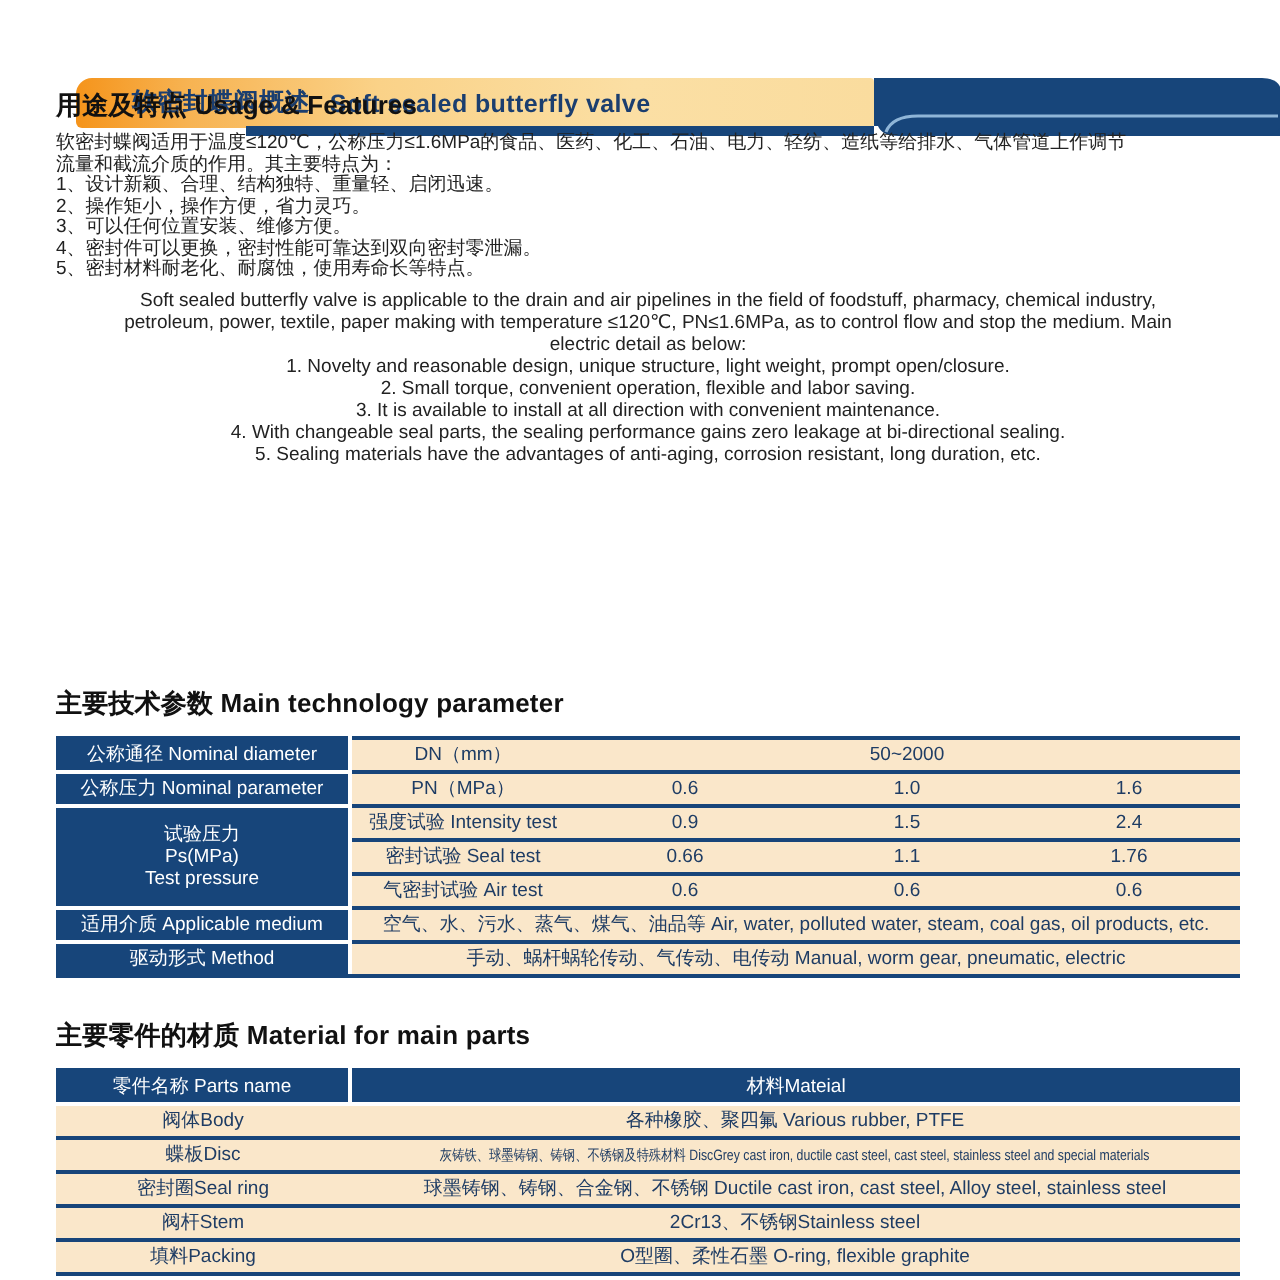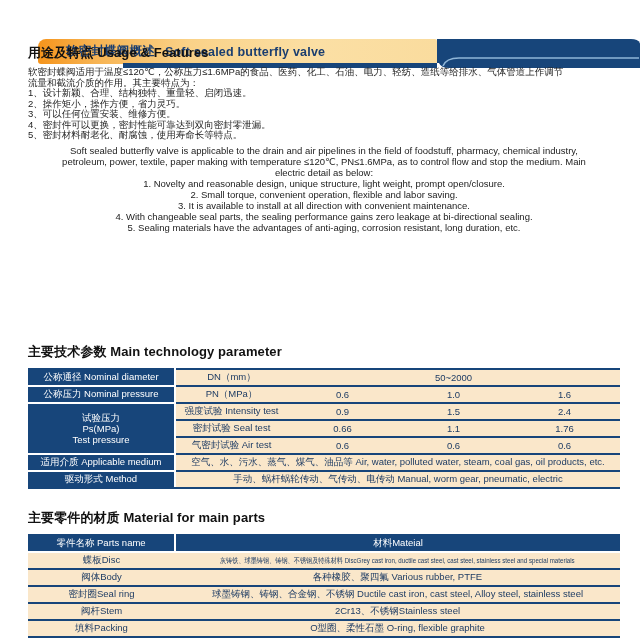--- a/index.html
+++ b/index.html
@@ -124,21 +124,21 @@
         <col style="width:111px">
         <col style="width:111px">
     </colgroup>
     <tbody>
         <tr>
       <th class="rowhead">公称通径 Nominal diameter</th>
       <td class="body-cell">DN（mm）</td>
       <td class="body-cell" colspan="3">50~2000</td>
     </tr>
     <tr>
-      <th class="rowhead">公称压力 Nominal pressure</th>
+      <th class="rowhead">公称压力 Nominal parameter</th>
       <td class="body-cell">PN（MPa）</td>
       <td class="body-cell">0.6</td>
       <td class="body-cell">1.0</td>
       <td class="body-cell">1.6</td>
     </tr>
     <tr>
       <th class="rowhead" rowspan="3">
         <div class="multiline">
           <div>试验压力</div>
           <div>Ps(MPa)</div>
@@ -179,28 +179,28 @@
     <colgroup>
       <col style="width:147px">
         <col style="width:445px">
     </colgroup>
     <tbody>
         <tr>
       <th class="colhead">零件名称 Parts name</th>
       <th class="colhead colhead-last">材料Mateial</th>
     </tr>
     <tr>
+      <td class="body-cell">阀体Body</td>
+      <td class="body-cell">各种橡胶、聚四氟 Various rubber, PTFE</td>
+    </tr>
+    <tr>
       <td class="body-cell">蝶板Disc</td>
       <td class="body-cell"><span class="condensed">灰铸铁、球墨铸钢、铸钢、不锈钢及特殊材料 DiscGrey cast iron, ductile cast steel, cast steel, stainless steel and special materials</span></td>
     </tr>
     <tr>
-      <td class="body-cell">阀体Body</td>
-      <td class="body-cell">各种橡胶、聚四氟 Various rubber, PTFE</td>
-    </tr>
-    <tr>
       <td class="body-cell">密封圈Seal ring</td>
       <td class="body-cell">球墨铸钢、铸钢、合金钢、不锈钢 Ductile cast iron, cast steel, Alloy steel, stainless steel</td>
     </tr>
     <tr>
       <td class="body-cell">阀杆Stem</td>
       <td class="body-cell">2Cr13、不锈钢Stainless steel</td>
     </tr>
     <tr>
       <td class="body-cell">填料Packing</td>
       <td class="body-cell">O型圈、柔性石墨 O-ring, flexible graphite</td>

